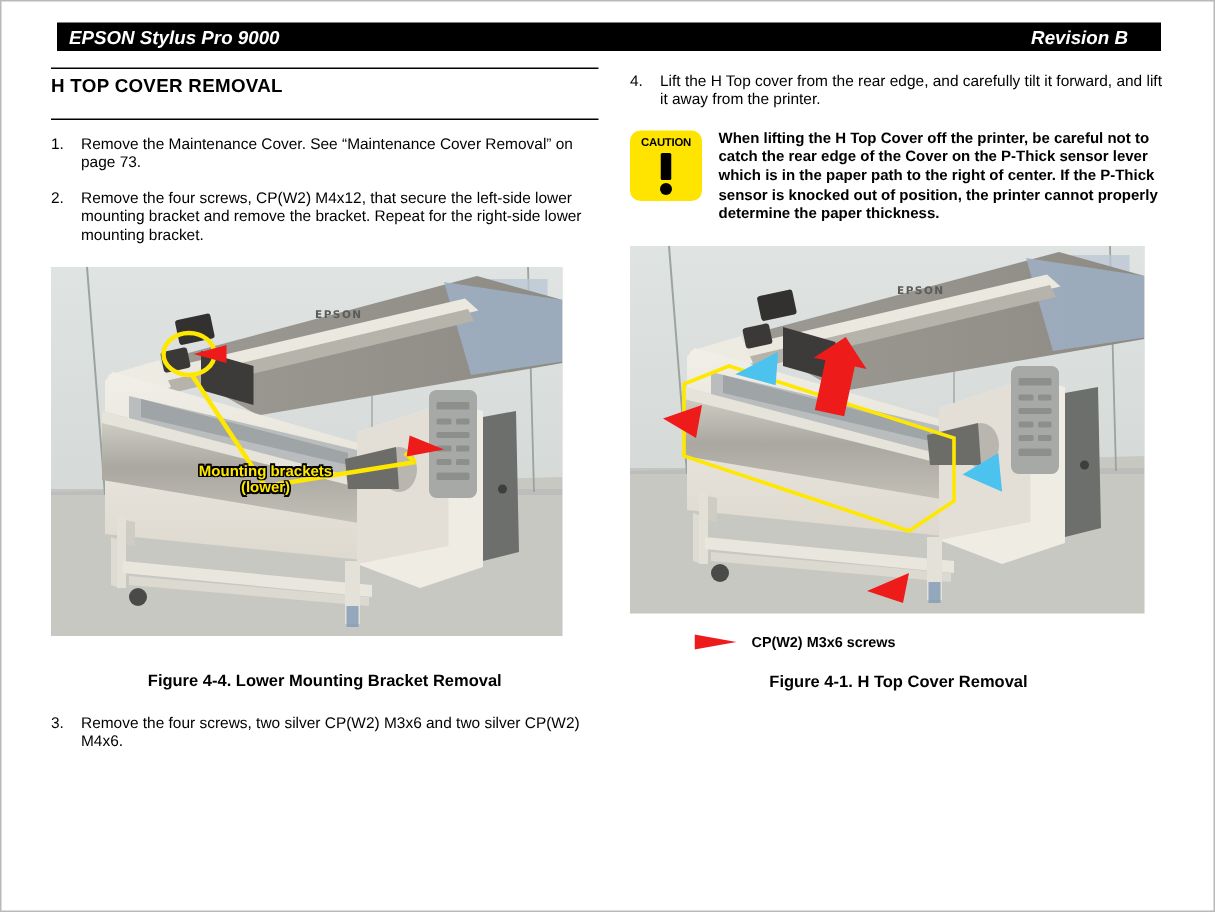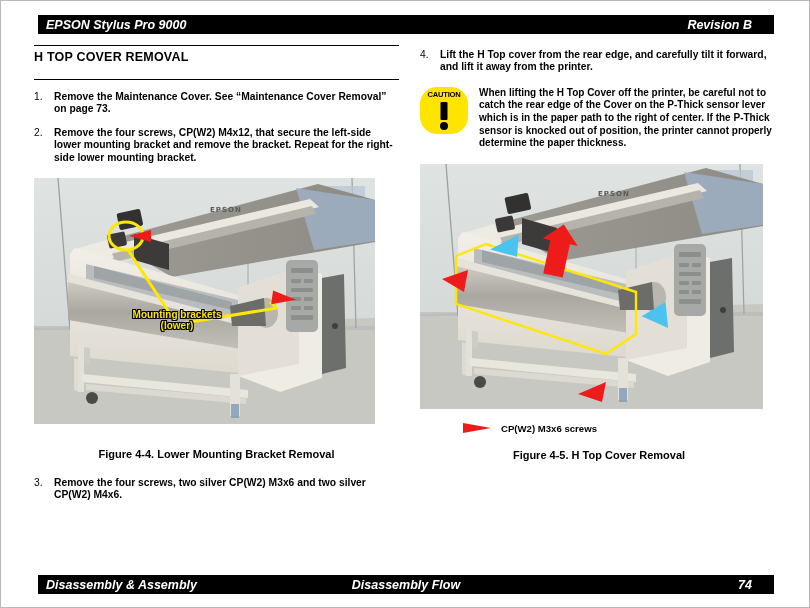--- a/index.html
+++ b/index.html
@@ -76,34 +76,34 @@
     font-size: 10.3px;
     line-height: 12.4px;
     color: #000;
     margin-top: 11px;
   }
   .step-num {
     width: 20px;
     flex: 0 0 20px;
     text-align: left;
   }
-  .step-txt { flex: 1; font-weight: bold; }
+  .step-txt { flex: 1; }
 
   
   #caution-block {
     display: flex;
     margin-top: 13px;
     align-items: flex-start;
   }
   #caution-icon {
     width: 48px;
     height: 47px;
     flex: 0 0 48px;
     background: #FFE400;
-    border-radius: 17px;
+    border-radius: 7px;
     position: relative;
     margin-right: 11px;
   }
   #caution-icon .cautword {
     position: absolute;
     top: 3px;
     left: 0; right: 0;
     text-align: center;
     font-size: 7.6px;
     font-weight: bold;
@@ -422,22 +422,17 @@
       <div class="legend-row">
         <span class="legend-arrow">
           <svg width="30" height="12" viewBox="0 0 30 12">
               <polygon points="0,1 28,6 0,11" fill="#EE1B1B"></polygon>
             </svg>
         </span>
         <span>CP(W2) M3x6 screws</span>
       </div>
     </div>
 
-    <div class="fig-caption" style="margin-top:13px;">Figure 4-5.  H Top Cover Removal</div>
+    <div class="fig-caption" style="margin-top:13px;">Figure 4-1.  H Top Cover Removal</div>
   </div>
 
-  <div class="bar" id="footer-bar">
-    <span class="bar-left">Disassembly &amp; Assembly</span>
-    <span class="bar-center">Disassembly Flow</span>
-    <span class="bar-right">74</span>
-  </div>
 
 </div>
 
 </body></html>

